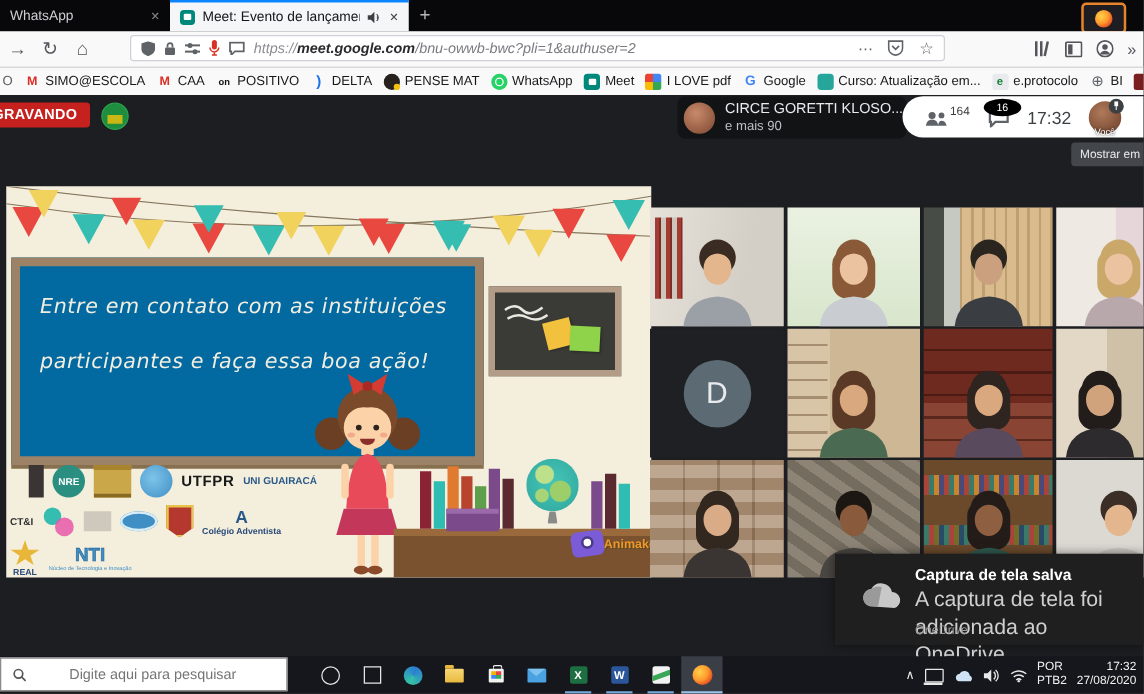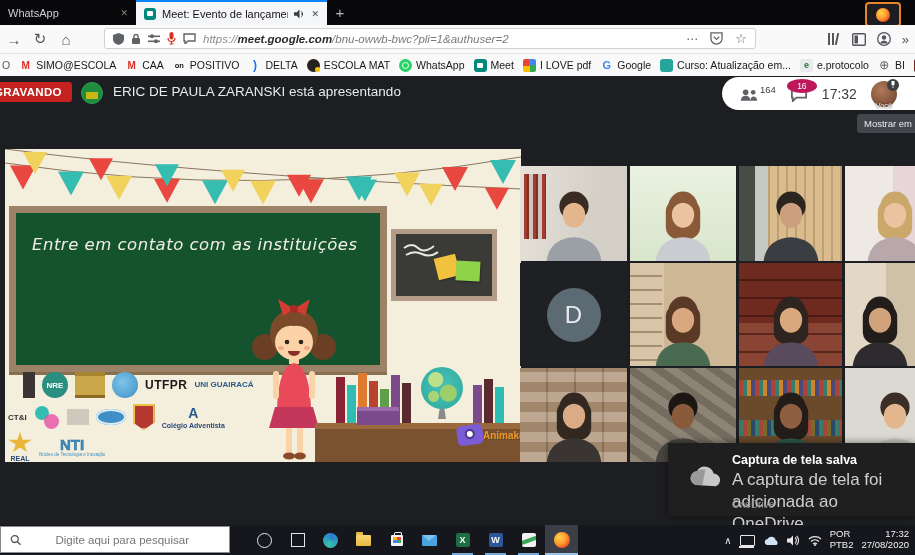--- a/index.html
+++ b/index.html
@@ -58,30 +58,30 @@
   #presenter-dot{position:absolute;left:81px;top:6px;width:20px;height:20px;border-radius:50%;background:#1e8e3e;border:1px solid #2da04e;overflow:hidden;}
   #presenter-dot::after{content:"";position:absolute;left:4px;top:9px;width:12px;height:7px;background:#f4c20d;opacity:.8;}
   #presenting-text{position:absolute;left:113px;top:8px;color:#e8eaed;font-size:13.5px;white-space:nowrap;}
   #pinned{position:absolute;left:542px;top:1px;width:178px;height:34px;background:rgba(0,0,0,.35);border-radius:6px;display:flex;align-items:center;gap:8px;padding-left:5px;}
   #pinned .avatar{width:25px;height:25px;border-radius:50%;background:radial-gradient(circle at 40% 35%,#c98a6a,#7a4630);flex:0 0 auto;}
   #pinned .nm{color:#e8eaed;font-size:11.5px;white-space:nowrap;line-height:1.25;}
   #pinned .sub{color:#bdc1c6;font-size:10.5px;font-weight:normal;}
   #meet-panel{position:absolute;left:722px;top:1px;width:193px;height:33px;background:#fff;border-radius:17px 0 0 17px;display:flex;align-items:center;gap:14px;padding-left:17px;box-sizing:border-box;}
   .panel-item{display:flex;align-items:flex-start;gap:1px;position:relative;}
   .sup-count{font-size:9.5px;color:#3c4043;margin-top:-2px;}
-  .chat-badge{position:absolute;right:-9px;top:-7px;background:#be185d;color:#fff;border-radius:50%;width:30px;height:14px;font-size:8.5px;display:flex;align-items:center;justify-content:center;}
+  .chat-badge{position:absolute;right:-9px;top:-7px;background:#000000;color:#fff;border-radius:50%;width:30px;height:14px;font-size:8.5px;display:flex;align-items:center;justify-content:center;}
   #meet-clock{font-size:14px;color:#3c4043;}
   #you-avatar{position:relative;width:26px;height:26px;border-radius:50%;background:radial-gradient(circle at 40% 35%,#b07a5a,#6a3c28);}
   #you-avatar .pinb{position:absolute;right:-2px;top:-2px;width:12px;height:12px;border-radius:50%;background:#3c4043;display:flex;align-items:center;justify-content:center;}
   #you-label{position:absolute;left:50%;transform:translateX(-50%);bottom:-3px;font-size:7.5px;color:#fff;text-shadow:0 0 2px #000;}
   #meet-tooltip{position:absolute;left:857px;top:38px;background:rgba(70,74,78,.95);color:#e8eaed;font-size:9.5px;padding:4px 7px;border-radius:3px;white-space:nowrap;}
 
   
   #slide{position:absolute;left:5px;top:73px;width:516px;height:313px;background:#f4eedd;overflow:hidden;}
-  #chalkboard{position:absolute;left:4px;top:57px;width:364px;height:152px;background:#14532d;border:7px solid #9c8266;box-shadow:0 3px 0 #86704f;}
+  #chalkboard{position:absolute;left:4px;top:57px;width:364px;height:152px;background:#0369a1;border:7px solid #9c8266;box-shadow:0 3px 0 #86704f;}
   .board-line{position:absolute;left:16px;color:#f2efe2;font-size:16.5px;font-style:italic;font-family:"DejaVu Sans",sans-serif;letter-spacing:.5px;white-space:nowrap;}
   #bl1{top:22px;} #bl2{top:66px;}
   #miniboard{position:absolute;left:386px;top:80px;width:96px;height:62px;background:#3a3a36;border:5px solid #b29c88;}
   .note{position:absolute;box-shadow:1px 1px 2px rgba(0,0,0,.3);}
   #note-y{left:40px;top:22px;width:22px;height:22px;background:#f2c23e;transform:rotate(-14deg);}
   #note-g{left:60px;top:27px;width:24px;height:20px;background:#8ed34a;transform:rotate(3deg);}
   #desk{position:absolute;left:310px;top:274px;width:206px;height:39px;background:linear-gradient(#9b6a3c 0 6px,#7a5230 6px);}
   .spines{position:absolute;display:flex;align-items:flex-end;gap:2px;}
   #spines-l{left:331px;top:226px;height:48px;}
   #spines-r{left:468px;top:236px;height:38px;}
@@ -215,20 +215,21 @@
           <polygon points="84,9.259058950784208 108,9.259058950784208 96,31.25905895078421" fill="#e8483f"></polygon>
           <polygon points="150,15.142779881016766 174,15.142779881016766 162,37.142779881016764" fill="#35bdb2"></polygon>
           <polygon points="216,20.63385613845322 240,20.63385613845322 228,42.63385613845322" fill="#f0d25c"></polygon>
           <polygon points="282,25.732287723093567 306,25.732287723093567 294,47.73228772309356" fill="#e8483f"></polygon>
           <polygon points="348,30.438074634937806 372,30.438074634937806 360,52.438074634937806" fill="#35bdb2"></polygon>
           <polygon points="414,34.75121687398594 438,34.75121687398594 426,56.75121687398594" fill="#f0d25c"></polygon>
           <polygon points="480,38.67171444023797 504,38.67171444023797 492,60.67171444023797" fill="#e8483f"></polygon>
         </svg>
       <div id="chalkboard">
         <div class="board-line" id="bl1">Entre em contato com as instituições</div>
+        <div class="board-line" id="bl2">participantes e faça essa boa ação!</div>
       </div>
       <div id="miniboard">
         <svg width="44" height="24" style="position:absolute;left:4px;top:6px;">
           <path d="M4 8 Q12 2 18 8 T34 6" stroke="#e8e8e0" stroke-width="2" fill="none"></path>
           <path d="M6 15 Q14 10 22 14 T38 12" stroke="#e8e8e0" stroke-width="2" fill="none"></path>
         </svg>
         <div class="note" id="note-y"></div>
         <div class="note" id="note-g"></div>
       </div>
 
@@ -431,22 +432,28 @@
             <circle cx="50" cy="34" r="17" fill="#3a2e26"></circle>
             <ellipse cx="50" cy="44" rx="13" ry="15" fill="#e3b68e"></ellipse>
             <path d="M37 38 Q37 24 50 24 Q63 24 63 38 Q57 30 50 30 Q43 30 37 38 Z" fill="#3a2e26"></path>
             <path d="M18 100 Q20 72 50 70 Q80 72 82 100 Z" fill="#cac6c0"></path>
           </svg>
         </div>
       </div>
 
     <div id="rec-badge">GRAVANDO</div>
     <div id="presenter-dot"></div>
-    <div id="presenting-text">ERIC DE PAULA ZARANSKI está apresentando</div>
-
+
+    <div id="pinned">
+      <div class="avatar"></div>
+      <div>
+        <div class="nm">CIRCE GORETTI KLOSO...</div>
+        <div class="nm sub">e mais 90</div>
+      </div>
+    </div>
 
     <div id="meet-panel">
       <div class="panel-item">
         <svg width="20" height="16" viewBox="0 0 24 16">
           <circle cx="8" cy="6" r="3.4" fill="#5f6368"></circle>
             <path d="M2 16 q1-6 6-6 q5 0 6 6 z" fill="#5f6368"></path>
           <circle cx="17" cy="6" r="2.8" fill="#5f6368"></circle>
             <path d="M13.5 16 q1-5 3.5-5 q4 0 5 5 z" fill="#5f6368"></path>
         </svg>
         <span class="sup-count">164</span>
@@ -571,21 +578,21 @@
         <span class="bm">
           <span class="bmi bmi-on">on</span>
           <span class="bml">POSITIVO</span>
         </span>
         <span class="bm">
           <span class="bmi bmi-delta">)</span>
           <span class="bml">DELTA</span>
         </span>
         <span class="bm">
           <span class="bmi bmi-pense-mat"></span>
-          <span class="bml">ESCOLA MAT</span>
+          <span class="bml">PENSE MAT</span>
         </span>
         <span class="bm">
           <span class="bmi bmi-whatsapp"></span>
           <span class="bml">WhatsApp</span>
         </span>
         <span class="bm">
           <span class="bmi bmi-meet"></span>
           <span class="bml">Meet</span>
         </span>
         <span class="bm">

